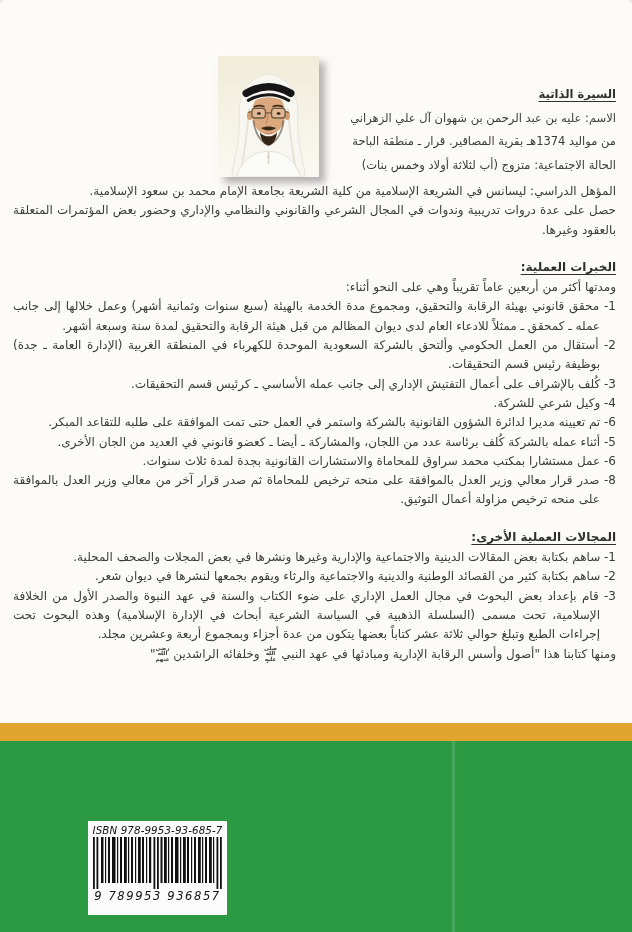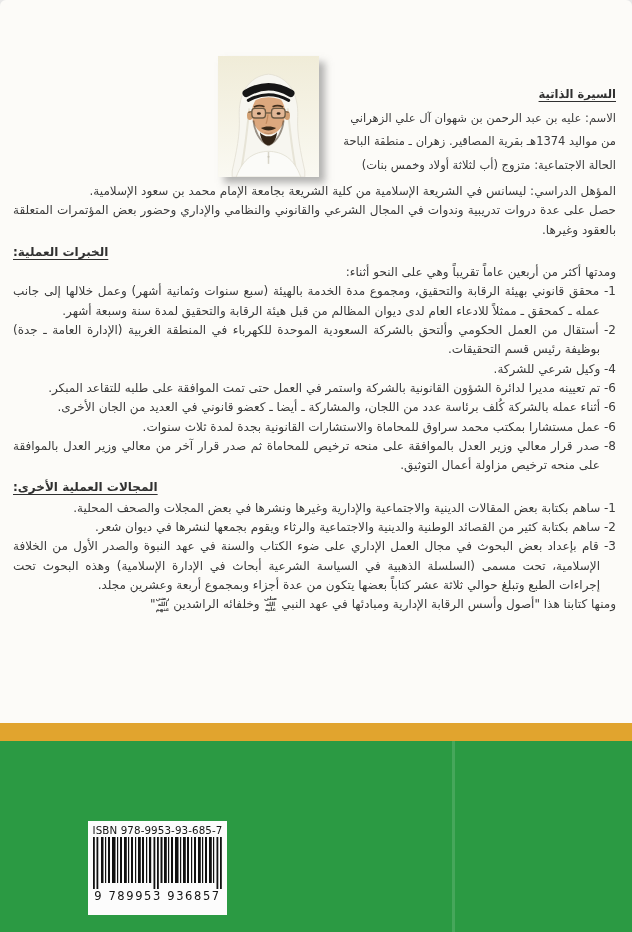--- a/index.html
+++ b/index.html
@@ -27,38 +27,39 @@
   }
   .bio-intro .line{white-space:nowrap;}
   .h{font-weight:bold;color:#303030;}
   .u{text-decoration:underline;text-underline-offset:3px;}
   .body-text{
     direction:rtl;text-align:right;
     padding:5px 16px 0 13px;
     font-size:12px;line-height:19.3px;
   }
   .body-text p{margin:0;text-align:justify;}
-  .body-text p.hline{margin:3px 0 1px;text-align:left;}
+  .body-text p.hline{margin:18px 0 1px;text-align:right;}
   .item{padding-right:16px;text-indent:-16px;}
   .closing{text-align:right !important;}
   .honorific{
     display:inline-block;width:14px;height:17px;overflow:hidden;
     font-size:5.5px;line-height:5.6px;text-align:center;
     vertical-align:-5px;font-weight:bold;color:#3b3b3b;
   }
   
   .yellow-band{position:absolute;top:723px;left:0;width:632px;height:18px;background:#E1A42E;}
   .green-panel{position:absolute;top:741px;left:0;width:632px;height:191px;background:#2B9A43;}
   .streak{position:absolute;top:0;left:452px;width:3px;height:100%;background:rgba(255,255,255,0.13);}
   
   .barcode-box{
     position:absolute;left:88px;top:80px;width:139px;height:94px;
     background:#FCFCFC;box-sizing:border-box;
     display:flex;flex-direction:column;align-items:center;
     padding:3px 4px 2px;
+    font-style:italic;
   }
   .isbn{
     font-size:10.3px;color:#141414;white-space:nowrap;
     letter-spacing:0.1px;font-family:"DejaVu Sans",sans-serif;
   }
   .bars{display:block;margin-top:1px;}
   .digits{
     font-size:11.5px;color:#141414;letter-spacing:1.6px;
     white-space:nowrap;margin-top:0px;font-family:"DejaVu Sans",sans-serif;
   }
@@ -116,36 +117,37 @@
           <path d="M65,64 C64,74 59,85 50,88.6" stroke="#3A2A1A" stroke-width="1.8" fill="none" opacity="0.5"></path>
 
           <path d="M18,120 C25,101 36,95 50,94.5 C64,95 75,101 82,120 Z" fill="#FBFBF8" stroke="#E0DDD0" stroke-width="0.8"></path>
           <path d="M50,95 L50,107" stroke="#D8D5C8" stroke-width="1.5"></path>
           <circle cx="50" cy="100" r="1" fill="#C9C6B8"></circle>
         </svg>
       </div>
       <div class="bio-intro">
         <div class="h u line">السيرة الذاتية</div>
         <div class="line">الاسم: عليه بن عبد الرحمن بن شهوان آل علي الزهراني</div>
-        <div class="line">من مواليد 1374هـ بقرية المصاقير. زهران ـ منطقة الباحة</div>
+        <div class="line">من مواليد 1374هـ بقرية المصاقير. قرار ـ منطقة الباحة</div>
         <div class="line">الحالة الاجتماعية: متزوج (أب لثلاثة أولاد وخمس بنات)</div>
       </div>
     </div>
 
     <div class="body-text">
       <p>المؤهل الدراسي: ليسانس في الشريعة الإسلامية من كلية الشريعة بجامعة الإمام محمد بن سعود الإسلامية.</p>
       <p>حصل على عدة دروات تدريبية وندوات في المجال الشرعي والقانوني والنظامي والإداري وحضور بعض المؤتمرات المتعلقة بالعقود وغيرها.</p>
 
       <p class="h u hline">الخبرات العملية:</p>
       <p>ومدتها أكثر من أربعين عاماً تقريباً وهي على النحو أثناء:</p>
       <p class="item">1- محقق قانوني بهيئة الرقابة والتحقيق، ومجموع مدة الخدمة بالهيئة (سبع سنوات وثمانية أشهر) وعمل خلالها إلى جانب عمله ـ كمحقق ـ ممثلاً للادعاء العام لدى ديوان المظالم من قبل هيئة الرقابة والتحقيق لمدة سنة وسبعة أشهر.</p>
       <p class="item">2- أستقال من العمل الحكومي وألتحق بالشركة السعودية الموحدة للكهرباء في المنطقة الغربية (الإدارة العامة ـ جدة) بوظيفة رئيس قسم التحقيقات.</p>
+      <p class="item">3- كُلف بالإشراف على أعمال التفتيش الإداري إلى جانب عمله الأساسي ـ كرئيس قسم التحقيقات.</p>
       <p class="item">4- وكيل شرعي للشركة.</p>
       <p class="item">6- تم تعيينه مديرا لدائرة الشؤون القانونية بالشركة واستمر في العمل حتى تمت الموافقة على طلبه للتقاعد المبكر.</p>
-      <p class="item">6- أثناء عمله بالشركة كُلف برئاسة عدد من اللجان، والمشاركة ـ أيضا ـ كعضو قانوني في العديد من الجان الأخرى.</p>
+      <p class="item">5- أثناء عمله بالشركة كُلف برئاسة عدد من اللجان، والمشاركة ـ أيضا ـ كعضو قانوني في العديد من الجان الأخرى.</p>
       <p class="item">6- عمل مستشارا بمكتب محمد سراوق للمحاماة والاستشارات القانونية بجدة لمدة ثلاث سنوات.</p>
       <p class="item">8- صدر قرار معالي وزير العدل بالموافقة على منحه ترخيص للمحاماة ثم صدر قرار آخر من معالي وزير العدل بالموافقة على منحه ترخيص مزاولة أعمال التوثيق.</p>
 
       <p class="h u hline">المجالات العملية الأخرى:</p>
       <p class="item">1- ساهم بكتابة بعض المقالات الدينية والاجتماعية والإدارية وغيرها ونشرها في بعض المجلات والصحف المحلية.</p>
       <p class="item">2- ساهم بكتابة كثير من القصائد الوطنية والدينية والاجتماعية والرثاء ويقوم بجمعها لنشرها في ديوان شعر.</p>
       <p class="item">3- قام بإعداد بعض البحوث في مجال العمل الإداري على ضوء الكتاب والسنة في عهد النبوة والصدر الأول من الخلافة الإسلامية، تحت مسمى (السلسلة الذهبية في السياسة الشرعية أبحاث في الإدارة الإسلامية) وهذه البحوث تحت إجراءات الطبع وتبلغ حوالي ثلاثة عشر كتاباً بعضها يتكون من عدة أجزاء وبمجموع أربعة وعشرين مجلد.</p>
 
       <p class="closing"><span>ومنها كتابنا هذا "أصول وأسس الرقابة الإدارية ومبادئها في عهد النبي</span> <span class="honorific">صلى الله عليه وسلم</span> <span>وخلفائه الراشدين</span> <span class="honorific">رضي الله عنهم</span><span>"</span></p>
     </div>

